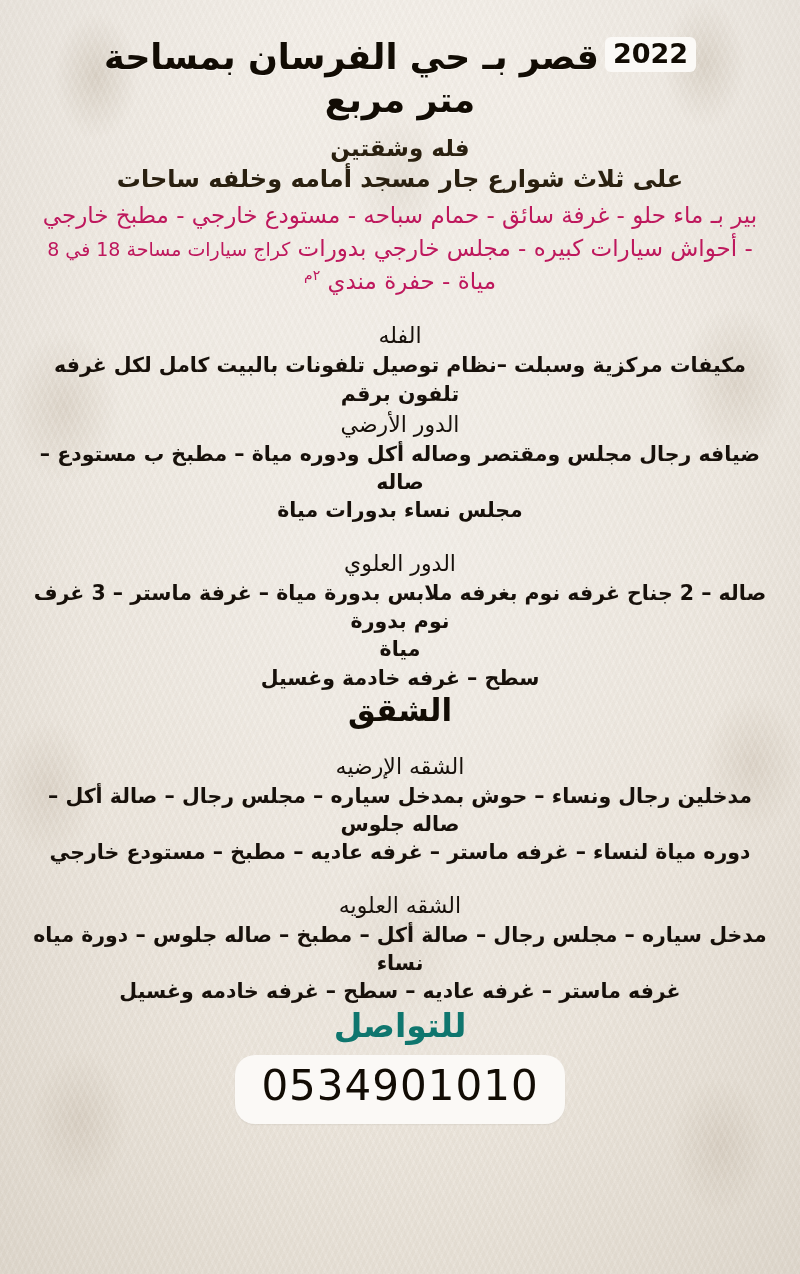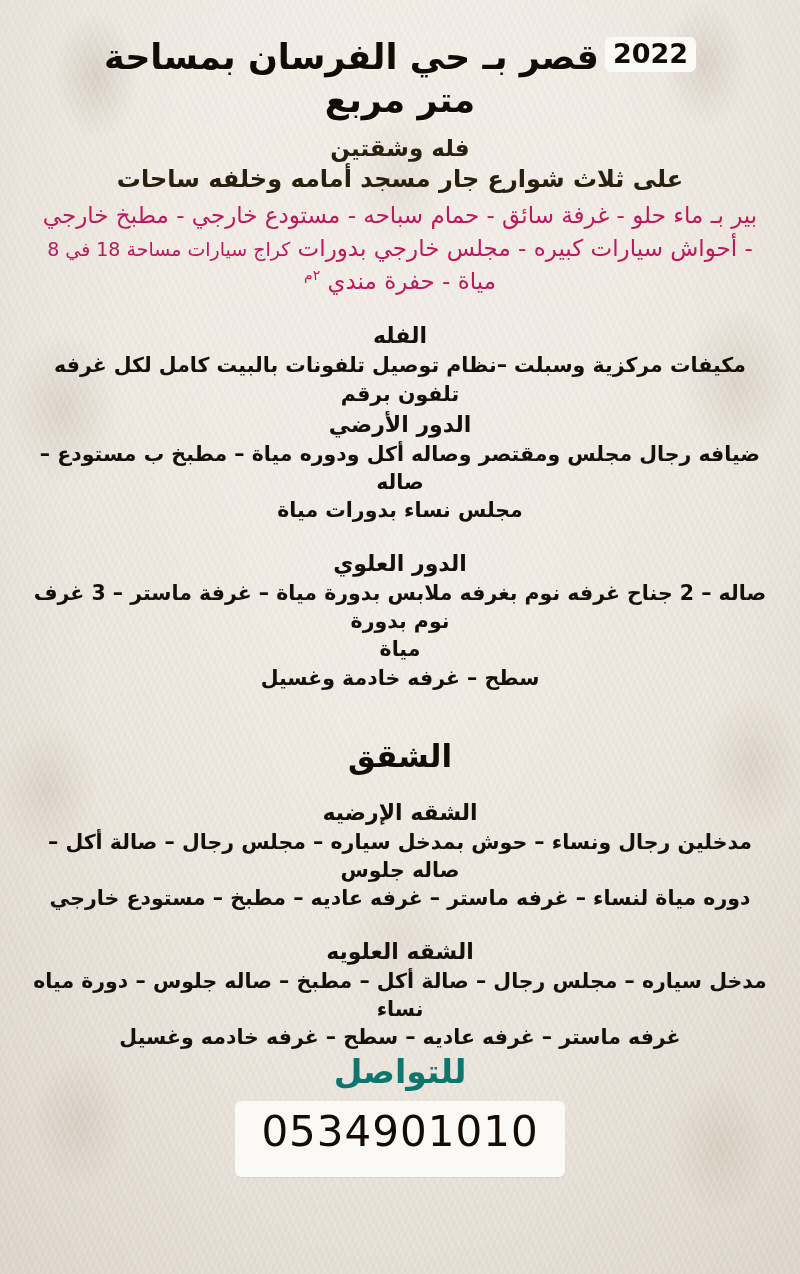--- a/index.html
+++ b/index.html
@@ -109,49 +109,48 @@
   .attach-list .sup {
     font-size: 14px;
     vertical-align: super;
   }
 
   .block {
     margin-top: 26px;
   }
   .blk-title {
     font-size: 22px;
-    font-weight: bold;
+    font-weight: normal;
     color: #17100a;
     margin-bottom: 3px;
   }
   .blk-body {
     font-size: 20.5px;
     font-weight: bold;
     line-height: 1.38;
     color: #17100a;
   }
 
   .apartments-title {
-    margin-top: 46px;
     font-size: 31px;
     font-weight: bold;
     color: #120c04;
   }
 
   .contact-title {
     font-size: 33px;
     font-weight: bold;
     color: #0f766e;
   }
   .phone-pill {
     margin: 10px auto 0 auto;
     display: inline-block;
     background: #fbf9f6;
-    border-radius: 6px;
-    padding: 6px 26px 21px 26px;
+    border-radius: 20px;
+    padding: 6px 26px 14px 26px;
     font-size: 42px;
     font-weight: 500;
     letter-spacing: 1px;
     color: #120c04;
     direction: ltr;
     box-shadow: 0 1px 2px rgba(0,0,0,.06);
   }
 </style>
 </head>
 <body>

